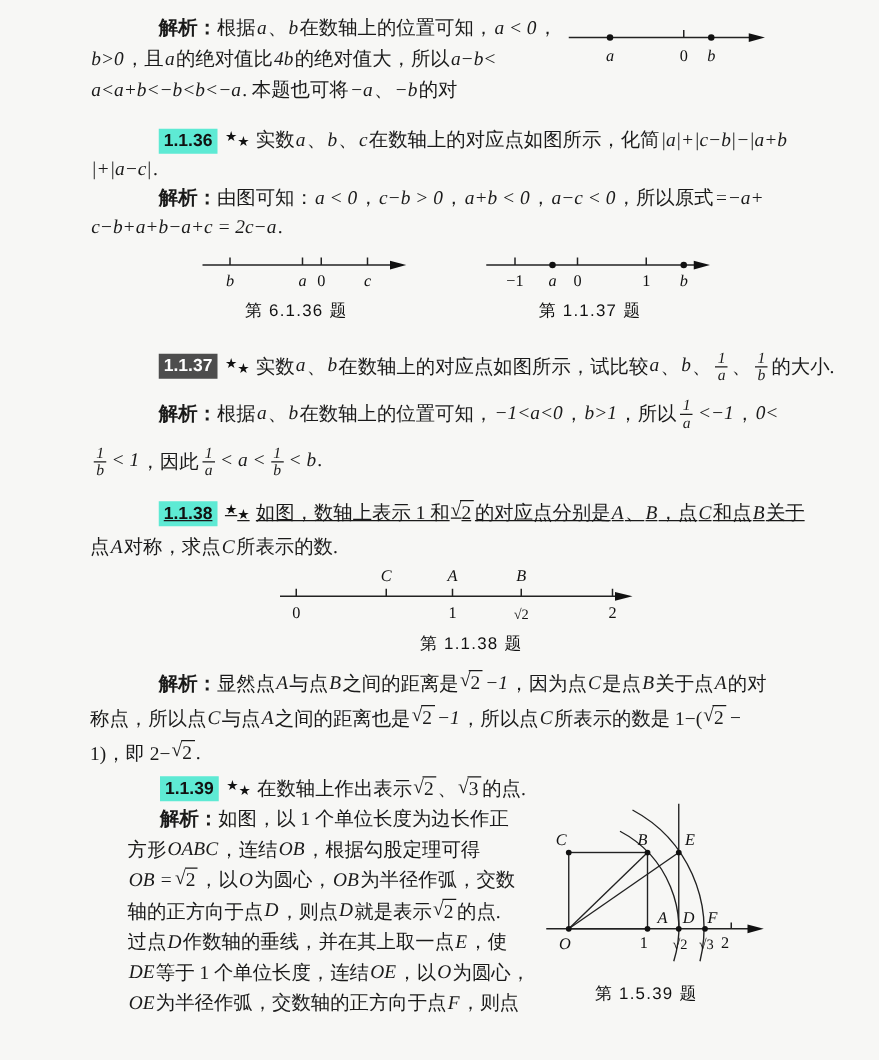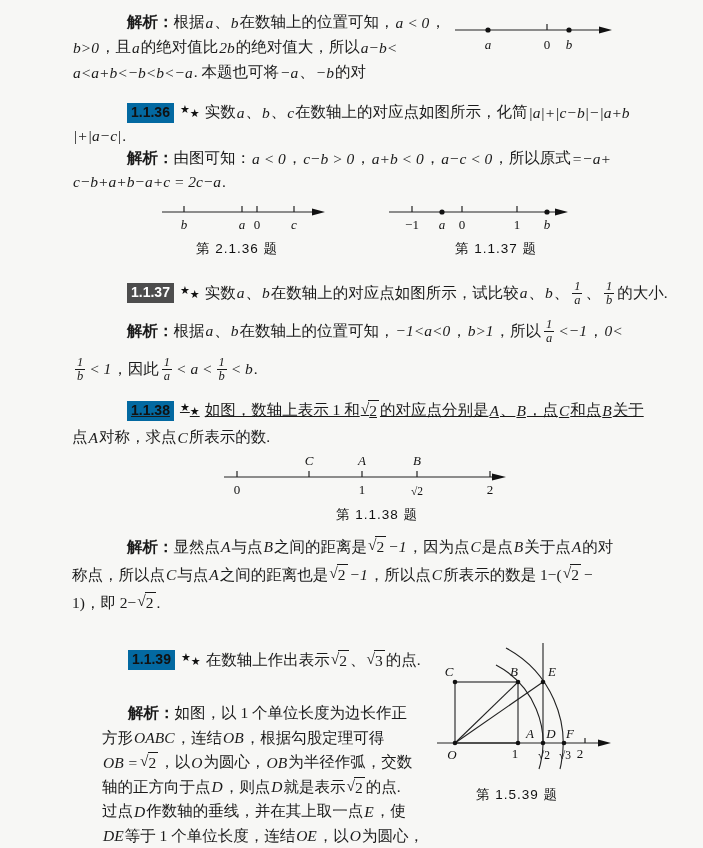--- a/index.html
+++ b/index.html
@@ -16,26 +16,26 @@
   .lh27 .tline{height:27px;}
   .lh28 .tline{height:28px;}
   .lh38 .tline{height:38px;}
   .lh245 .tline{height:24.5px;}
   
   .sec-a .tline:nth-child(1){padding-left:55px;}
   .sec-b .tline:nth-child(1),.sec-b .tline:nth-child(3){padding-left:55px;}
   .sec-c .tline:nth-child(1),.sec-c .tline:nth-child(2){padding-left:55px;align-items:center;}
   .sec-d1 .tline:nth-child(1){padding-left:55px;text-decoration:underline;}
   .sec-d2 .tline:nth-child(1){padding-left:55px;}
-  .sec-e .tline:nth-child(1),.sec-e .tline:nth-child(2){padding-left:26px;margin-top:29px;}
+  .sec-e .tline:nth-child(1),.sec-e .tline:nth-child(2){padding-left:26px;}
   .m{font-style:italic;padding:0 1px;}
   .kw{font-weight:bold;}
   .badge{
     font-family:"Liberation Sans","DejaVu Sans",sans-serif;font-weight:bold;
-    font-size:14px;background:#0369a1;color:#111;padding:1px 4px 2px;margin-right:6px;
+    font-size:14px;background:#5eead4;color:#111;padding:1px 4px 2px;margin-right:6px;
     display:inline-block;line-height:17px;
   }
   .badge.dark{background:#4d4d4d;color:#fff;}
   .stars{display:inline-flex;margin-right:5px;font-size:11px;color:#111;}
   .stars .s1{transform:translateY(-3px);}
   .stars .s2{transform:translateY(1px);}
   .frac{display:inline-flex;flex-direction:column;align-items:center;font-size:12.5px;line-height:13px;margin:0 3px;}
   .frac .fn{padding:0 2px;font-style:italic;}
   .frac .fd{border-top:1px solid #1a1a1a;padding:0 2px;font-style:italic;}
   .sqrt{display:inline-flex;margin:0 1px;}
@@ -54,21 +54,21 @@
   svg .dot{fill:#111;stroke:none;}
   svg .ah{fill:#111;stroke:none;}
 </style>
 </head>
 <body>
 
 <div class="page">
 
   <div class="block sec-a lh25" style="left:60px;top:10px;width:390px;">
       <div class="tline"><span class="kw">解析：</span>根据 <span class="m">a</span>、<span class="m">b</span> 在数轴上的位置可知，<span class="m">a &lt; 0</span>，</div>
-      <div class="tline"><span class="m">b&gt;0</span>，且 <span class="m">a</span> 的绝对值比 <span class="m">2b</span> 的绝对值大，所以 <span class="m">a−b&lt;</span></div>
+      <div class="tline"><span class="m">b&gt;0</span>，且 <span class="m">a</span> 的绝对值比 <span class="m">4b</span> 的绝对值大，所以 <span class="m">a−b&lt;</span></div>
       <div class="tline"><span class="m">a&lt;a+b&lt;−b&lt;b&lt;−a</span>. 本题也可将<span class="m">−a</span>、<span class="m">−b</span> 的对</div>
     </div>
 
   <div class="block" style="left:440px;top:12px;">
     <svg width="170" height="46">
       <line class="ax" x1="3" y1="18" x2="148" y2="18"></line>
       <polygon class="ah" points="160,18 147,14.5 147,21.5"></polygon>
       <line class="ax" x1="95" y1="12" x2="95" y2="18"></line>
       <circle class="dot" cx="36" cy="18" r="2.6"></circle>
       <circle class="dot" cx="117" cy="18" r="2.6"></circle>
@@ -95,39 +95,39 @@
       <line class="ax" x1="24" y1="8" x2="24" y2="14"></line>
       <line class="ax" x1="82" y1="8" x2="82" y2="14"></line>
       <line class="ax" x1="97" y1="8" x2="97" y2="14"></line>
       <line class="ax" x1="134" y1="8" x2="134" y2="14"></line>
       <text class="it" x="24" y="31" text-anchor="middle">b</text>
       <text class="it" x="82" y="31" text-anchor="middle">a</text>
       <text x="97" y="31" text-anchor="middle">0</text>
       <text class="it" x="134" y="31" text-anchor="middle">c</text>
     </svg>
   </div>
-  <div class="cap" style="left:160px;top:240px;width:130px;">第 2.1.36 题</div>
+  <div class="cap" style="left:160px;top:240px;width:130px;">第 6.1.36 题</div>
 
   <div class="block" style="left:375px;top:198px;">
     <svg width="195" height="40">
       <line class="ax" x1="2" y1="14" x2="169" y2="14"></line>
       <polygon class="ah" points="181,14 168,10.5 168,17.5"></polygon>
       <line class="ax" x1="25" y1="8" x2="25" y2="14"></line>
       <line class="ax" x1="75" y1="8" x2="75" y2="14"></line>
       <line class="ax" x1="130" y1="8" x2="130" y2="14"></line>
       <circle class="dot" cx="55" cy="14" r="2.6"></circle>
       <circle class="dot" cx="160" cy="14" r="2.6"></circle>
       <text x="25" y="31" text-anchor="middle">−1</text>
       <text class="it" x="55" y="31" text-anchor="middle">a</text>
       <text x="75" y="31" text-anchor="middle">0</text>
       <text x="130" y="31" text-anchor="middle">1</text>
       <text class="it" x="160" y="31" text-anchor="middle">b</text>
     </svg>
   </div>
-  <div class="cap" style="left:395px;top:240px;width:130px;text-align:right;">第 1.1.37 题</div>
+  <div class="cap" style="left:395px;top:240px;width:130px;">第 1.1.37 题</div>
 
   <div class="block sec-c lh38" style="left:60px;top:274px;width:590px;">
       <div class="tline"><span class="badge dark">1.1.37</span><span class="stars">
           <span class="s1">★</span>
           <span class="s2">★</span>
         </span>实数 <span class="m">a</span>、<span class="m">b</span> 在数轴上的对应点如图所示，试比较 <span class="m">a</span>、<span class="m">b</span>、<span class="frac">
           <span class="fn">1</span>
           <span class="fd">a</span>
         </span>、<span class="frac">
           <span class="fn">1</span>

